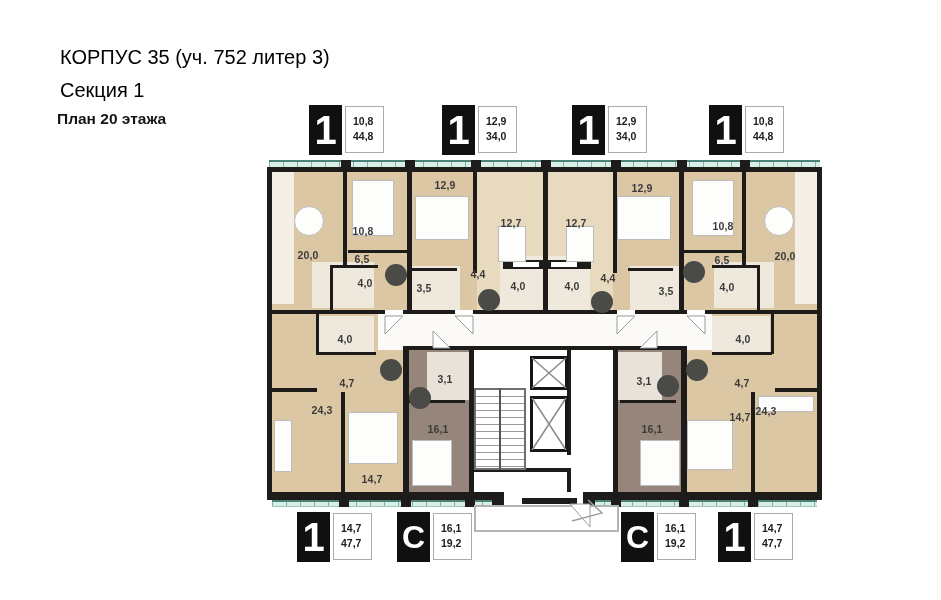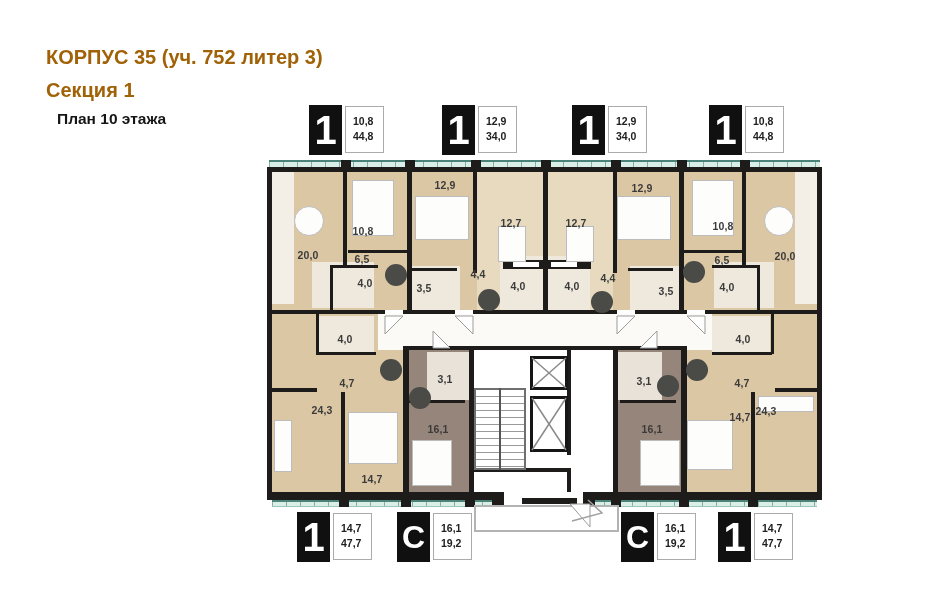--- a/index.html
+++ b/index.html
@@ -1,20 +1,20 @@
 <!DOCTYPE html>
 <html><head>
 <meta charset="utf-8">
 <style>
   html,body{margin:0;padding:0;background:#fff;}
   .page{position:relative;width:941px;height:600px;background:#ffffff;overflow:hidden;
         font-family:"Liberation Sans",sans-serif;}
   .abs{position:absolute;}
   
-  .t1,.t2{position:absolute;left:46px;font-weight:bold;font-size:20px;color:#a16207;white-space:nowrap;}
+  .t1,.t2{position:absolute;left:60px;font-weight:normal;font-size:20px;color:#000000;white-space:nowrap;}
   .t3{position:absolute;left:57px;font-weight:bold;font-size:15.5px;color:#151515;white-space:nowrap;}
   
   .w{position:absolute;background:#1d1c1a;}
   .gap{position:absolute;background:#ffffff;}
   .fl{position:absolute;background:#dcc7a5;}
   .fl.light{background:#e7dabf;}
   .fl.bath{background:#efe9dd;}
   .fl.studio{background:#96857a;}
   .fl.sbath{background:#e9e2d9;}
   .fl.corr{background:#fbfaf7;}
@@ -42,21 +42,21 @@
           padding:7px 0 0 7px;line-height:15px;}
   svg.ovl{position:absolute;left:0;top:0;pointer-events:none;}
 </style>
 </head>
 <body>
 
 <div class="page">
 
   <div class="t1" style="top:46px">КОРПУС 35 (уч. 752 литер 3)</div>
   <div class="t2" style="top:79px">Секция 1</div>
-  <div class="t3" style="top:110px">План 10 этажа</div>
+  <div class="t3" style="top:110px">План 20 этажа</div>
 
   <div class="abs" style="left:0;top:0;width:941px;height:600px">
 
     <div class="fl" style="left:272px;top:172px;width:545px;height:138px"></div>
     <div class="fl light" style="left:477px;top:172px;width:136px;height:138px"></div>
     <div class="fl kitch" style="left:272px;top:172px;width:22px;height:132px"></div>
     <div class="fl kitch" style="left:795px;top:172px;width:22px;height:132px"></div>
     <div class="fl bath" style="left:312px;top:262px;width:62px;height:46px"></div>
     <div class="fl bath" style="left:410px;top:266px;width:50px;height:44px"></div>
     <div class="fl bath" style="left:500px;top:256px;width:90px;height:54px"></div>

